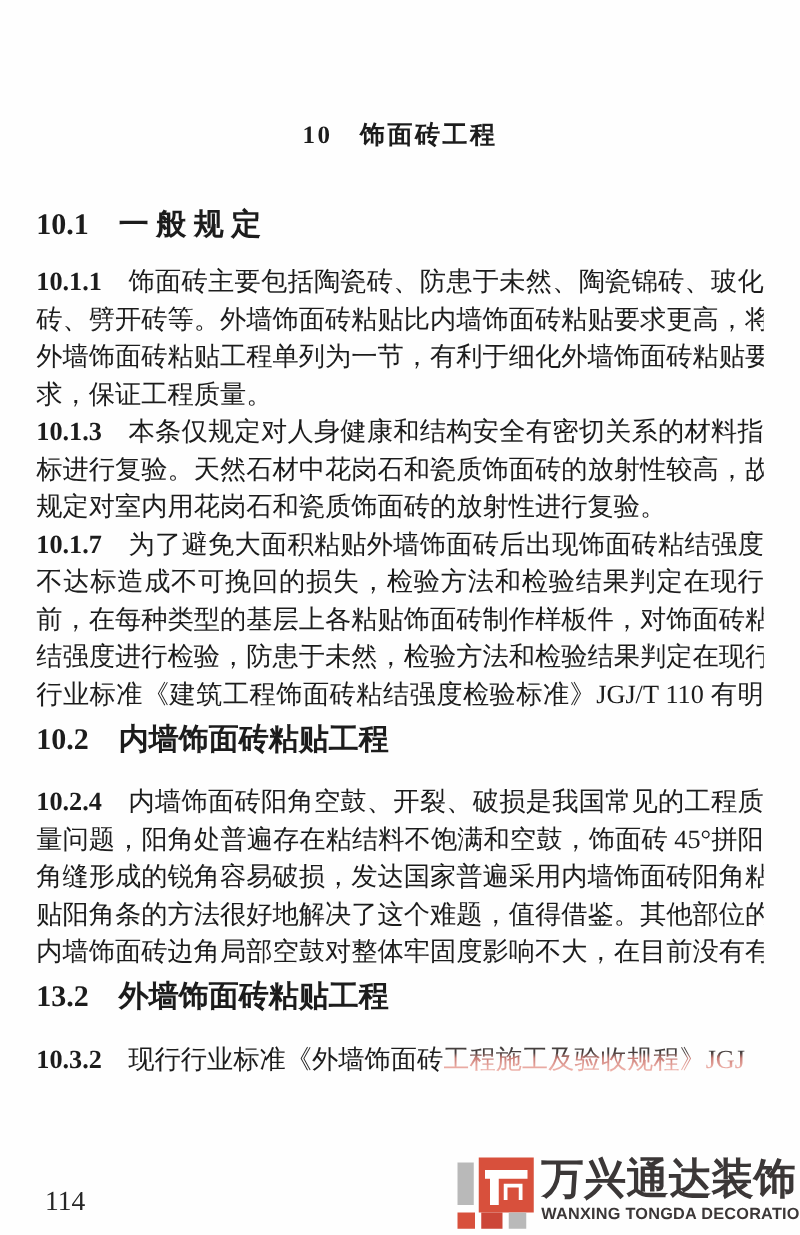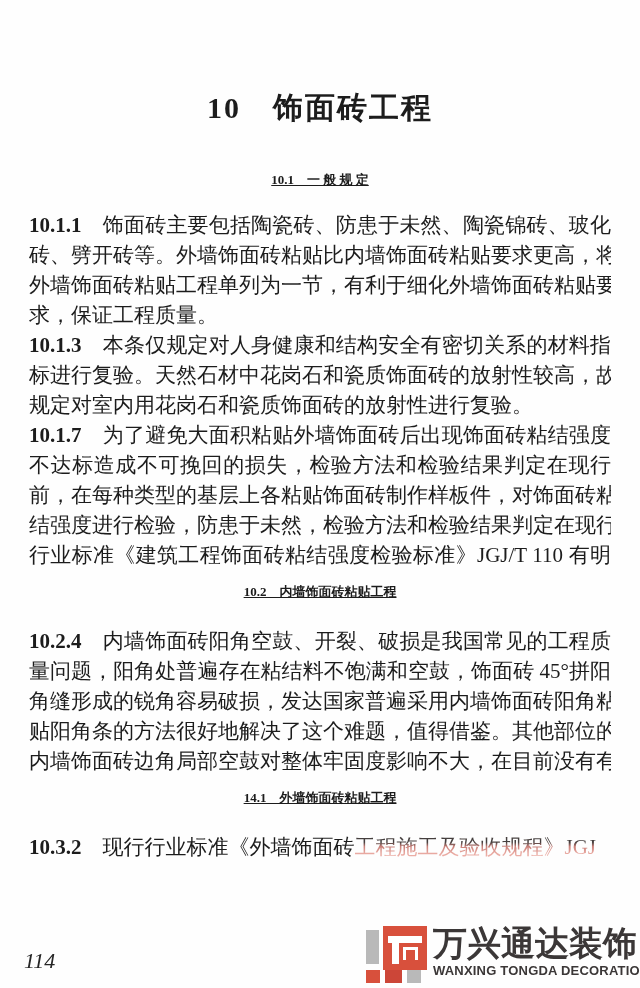--- a/index.html
+++ b/index.html
@@ -13,36 +13,34 @@
     color: #1c1c1c;
   }
   #doc-content {
     position: absolute;
     left: 29px;
     top: 0;
     width: 582px;
   }
   .chapter {
     margin-top: 88px;
-    font-size: 30px;
+    font-size: 20px;
     line-height: 40px;
     font-weight: bold;
     text-align: center;
     letter-spacing: 2px;
     white-space: nowrap;
   }
   .section {
     margin-top: 38px;
     margin-bottom: 16px;
-    font-size: 13px;
+    font-size: 24px;
     line-height: 28px;
     font-weight: bold;
-    text-align: center;
     white-space: nowrap;
-    text-decoration: underline;
   }
   .section.mid {
     margin-top: 8px;
     margin-bottom: 20px;
   }
   .clause { font-size: 21px; }
   .line {
     height: 30px;
     line-height: 30px;
     white-space: nowrap;
@@ -59,24 +57,23 @@
   @supports ((-webkit-background-clip: text) or (background-clip: text)) {
     .faded {
       background: linear-gradient(180deg, #453f3e 0%, #453f3e 30%, #c97f78 48%, #e8a8a0 75%, #efb5ad 100%);
       -webkit-background-clip: text;
       background-clip: text;
       color: transparent;
     }
   }
   .page-number {
     position: absolute;
-    left: 24px;
+    left: 36px;
     top: 948px;
     font-size: 22px;
-    font-style: italic;
     color: #262626;
   }
   
   .watermark {
     position: absolute;
     left: 366px;
     top: 922px;
     width: 274px;
     height: 66px;
     display: flex;
@@ -152,21 +149,21 @@
         <div class="line"><span>行业标准《建筑工程饰面砖粘结强度检验标准》JGJ/T 110 有明</span></div>
       </div>
       <div class="section mid">10.2　内墙饰面砖粘贴工程</div>
       <div class="clause">
         <div class="line"><span class="num">10.2.4</span><span>　内墙饰面砖阳角空鼓、开裂、破损是我国常见的工程质</span></div>
         <div class="line"><span>量问题，阳角处普遍存在粘结料不饱满和空鼓，饰面砖 45°拼阳</span></div>
         <div class="line"><span>角缝形成的锐角容易破损，发达国家普遍采用内墙饰面砖阳角粘</span></div>
         <div class="line"><span>贴阳角条的方法很好地解决了这个难题，值得借鉴。其他部位的</span></div>
         <div class="line"><span>内墙饰面砖边角局部空鼓对整体牢固度影响不大，在目前没有有</span></div>
       </div>
-      <div class="section mid">14.1　外墙饰面砖粘贴工程</div>
+      <div class="section mid">13.2　外墙饰面砖粘贴工程</div>
       <div class="clause">
         <div class="line last"><span class="num">10.3.2</span><span>　现行行业标准《外墙饰面砖</span><span class="faded">工程施工及验收规程》JGJ</span></div>
       </div>
     </div>
 
   <div class="page-number">114</div>
 
   <div class="watermark">
     <div class="wm-logo">
       <div class="bar"></div>

